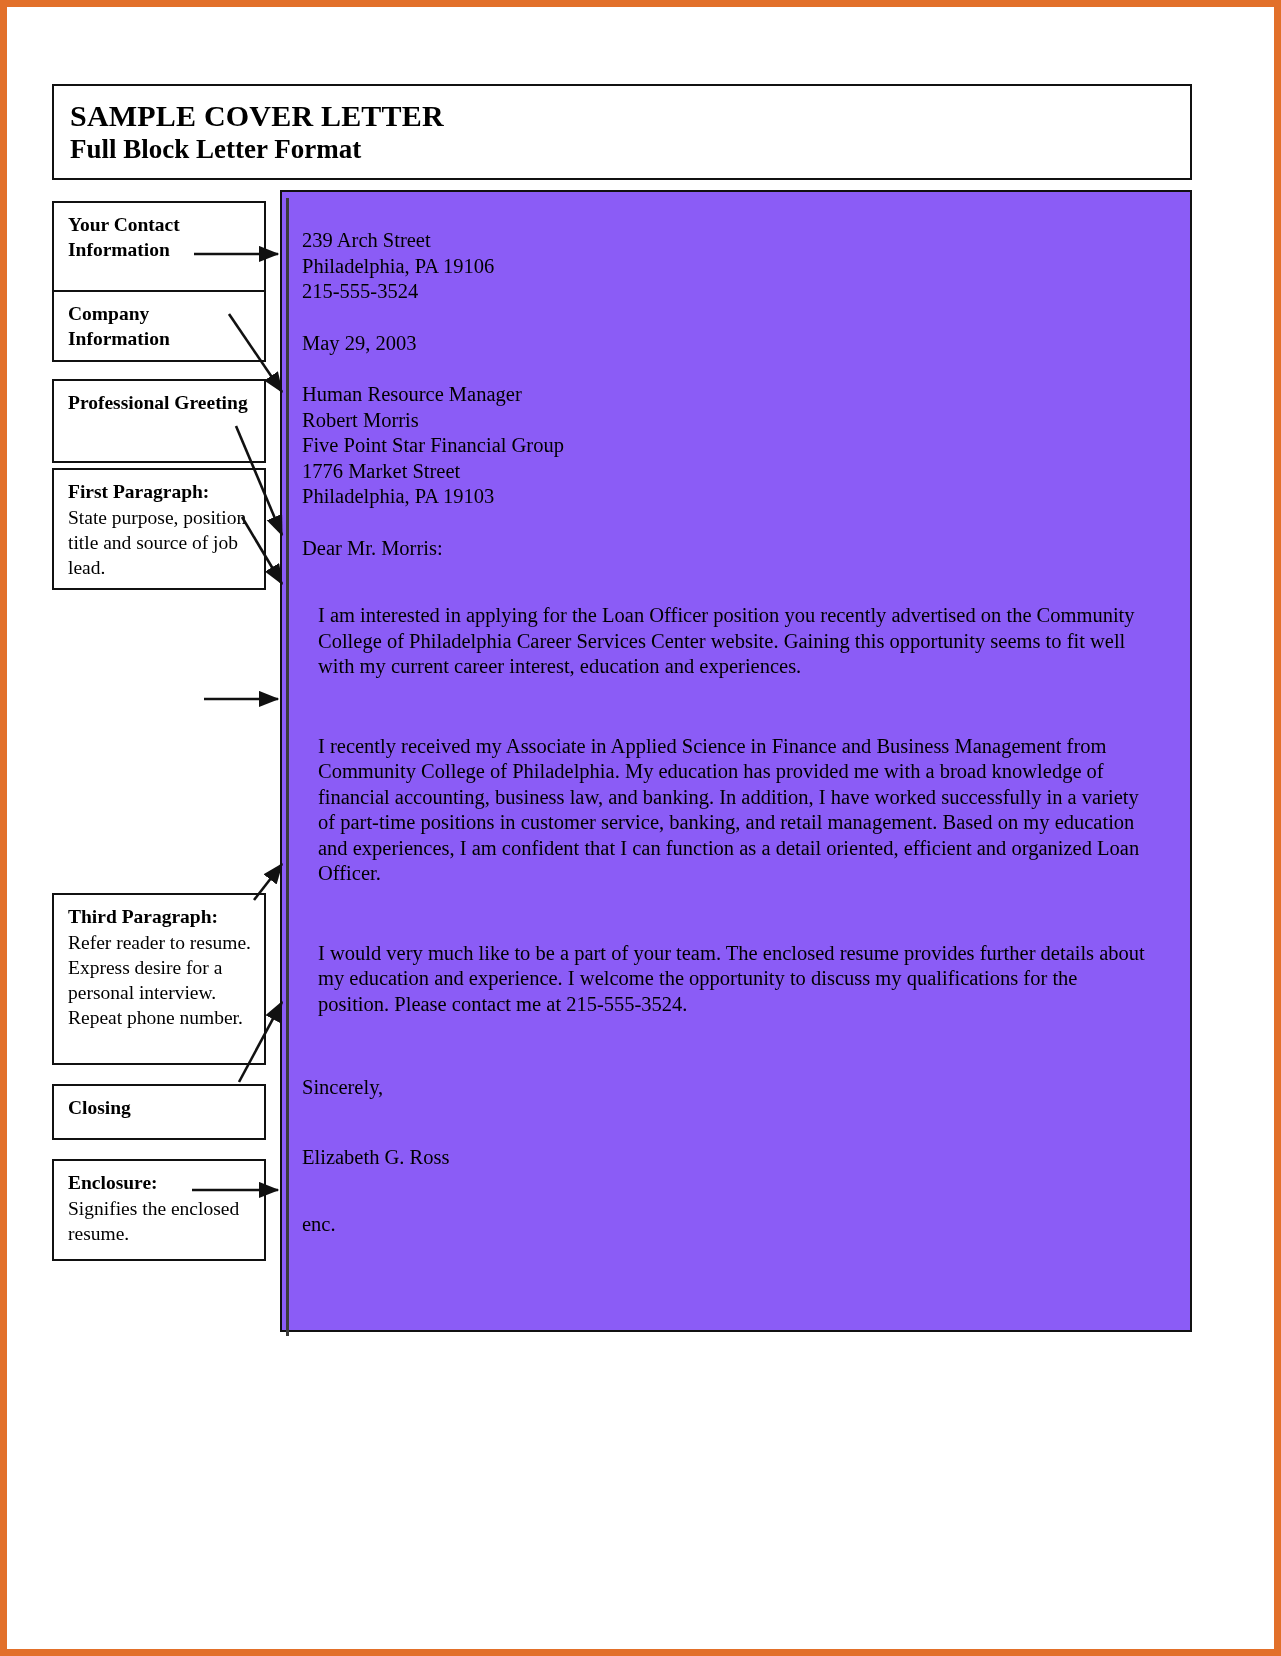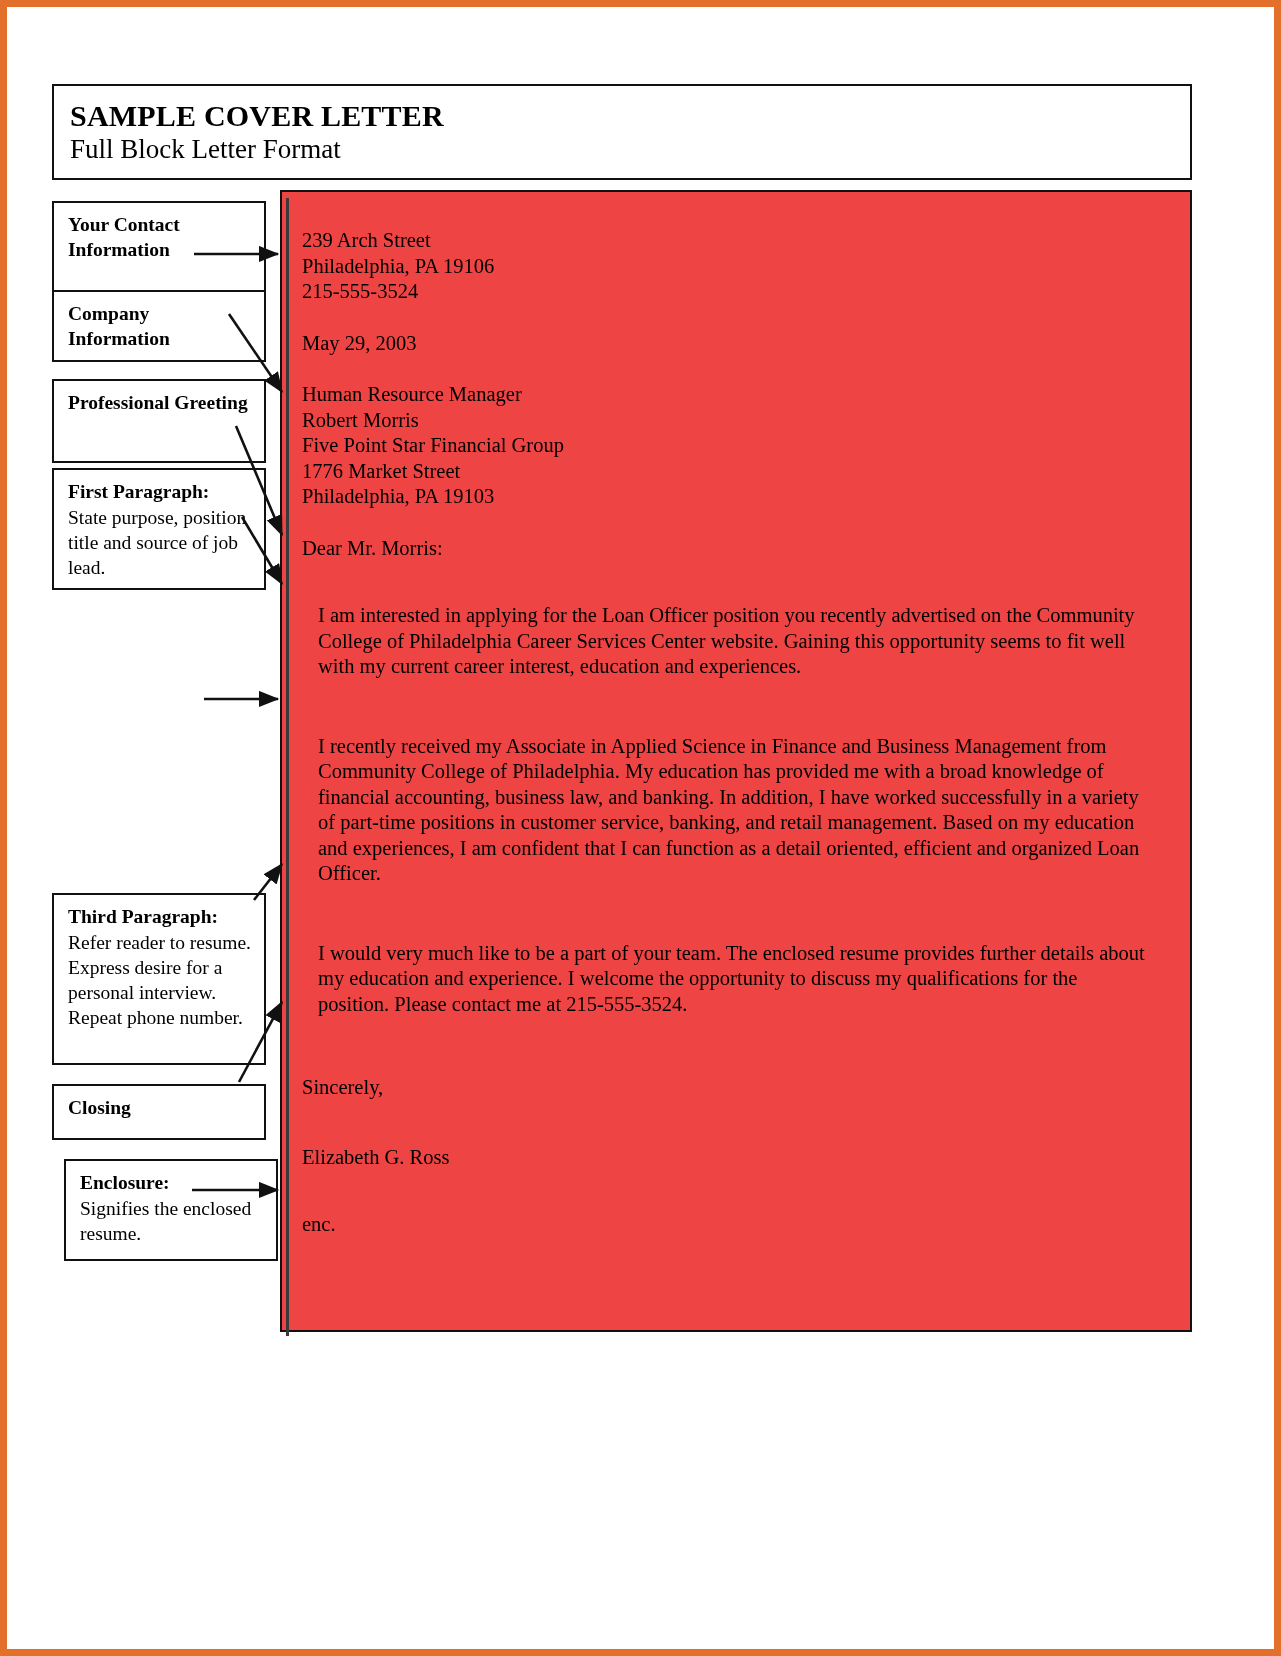--- a/index.html
+++ b/index.html
@@ -41,21 +41,21 @@
     padding: 12px 0 0 16px;
   }
   .title-line1 {
     font-size: 30px;
     font-weight: bold;
     letter-spacing: .2px;
     line-height: 1.18;
   }
   .title-line2 {
     font-size: 27px;
-    font-weight: normal;
+    font-weight: bold;
     line-height: 1.2;
   }
 
   
   .note-box {
     position: absolute;
     left: 38px;
     border: 2px solid #111111;
     box-sizing: border-box;
     background: #ffffff;
@@ -76,21 +76,21 @@
 
   
   .letter-panel {
     position: absolute;
     left: 266px;
     top: 176px;
     width: 912px;
     height: 1142px;
     border: 2px solid #111111;
     box-sizing: border-box;
-    background: #ef4444;
+    background: #8b5cf6;
     padding: 36px 28px 0 20px;
   }
   .letter-panel .shadow-edge {
     position: absolute;
     left: 4px;
     top: 6px;
     bottom: -6px;
     width: 3px;
     background: #3a3a3a;
   }
@@ -162,21 +162,21 @@
 
     <div class="note-box" style="top:879px;height:172px;">
       <span class="note-head">Third Paragraph:</span>
       <span class="note-body">Refer reader to resume.  Express desire for a personal interview.  Repeat phone number.</span>
     </div>
 
     <div class="note-box" style="top:1070px;height:56px;">
       <span class="note-head">Closing</span>
     </div>
 
-    <div class="note-box" style="top:1145px;height:102px;margin-left:12px;">
+    <div class="note-box" style="top:1145px;height:102px;">
       <span class="note-head">Enclosure:</span>
       <span class="note-body">Signifies the enclosed resume.</span>
     </div>
 
     <div class="letter-panel">
       <div class="shadow-edge"></div>
 
       <div class="l-block">
         <div class="l-line">239 Arch Street</div>
         <div class="l-line">Philadelphia, PA 19106</div>

